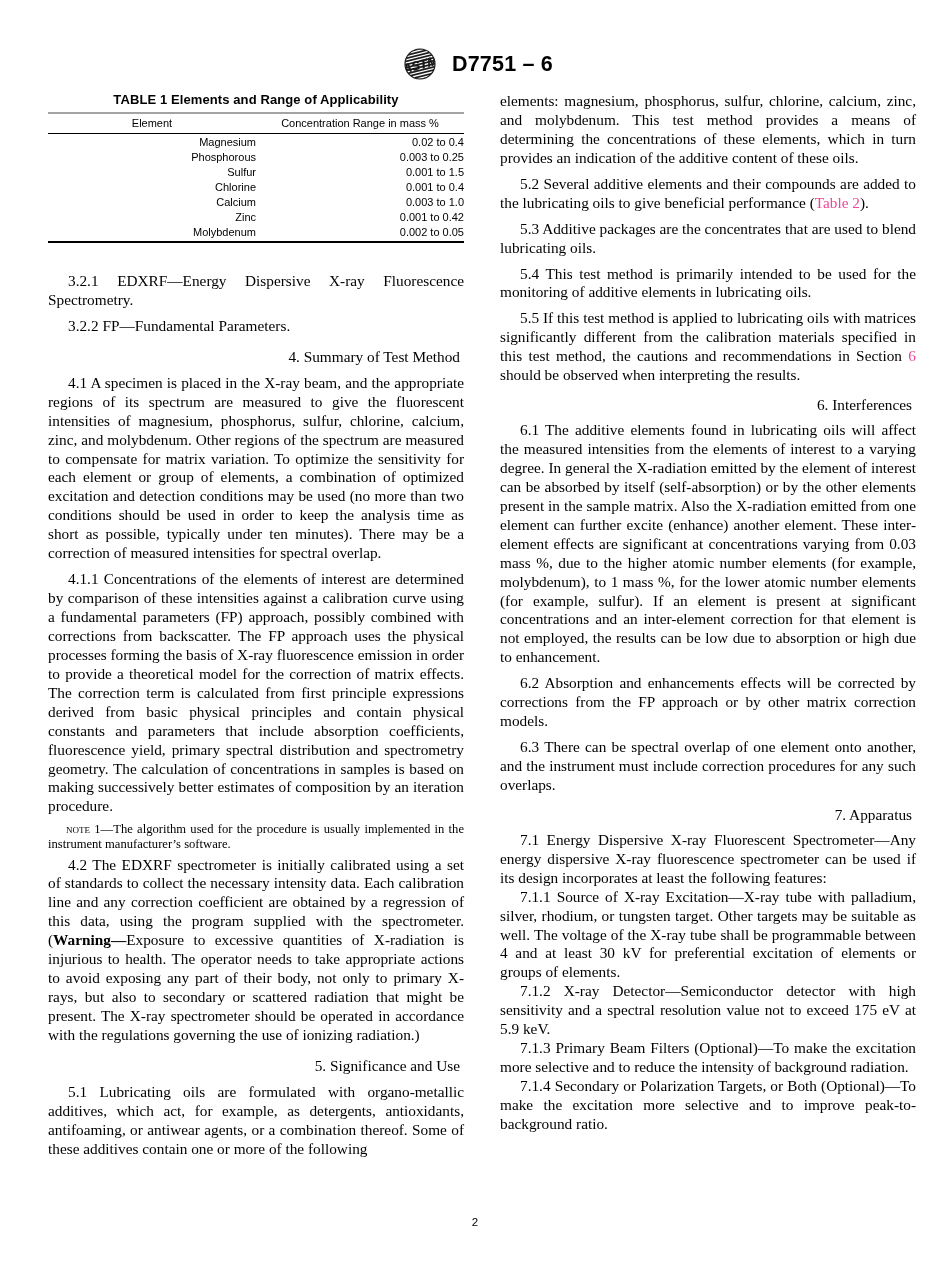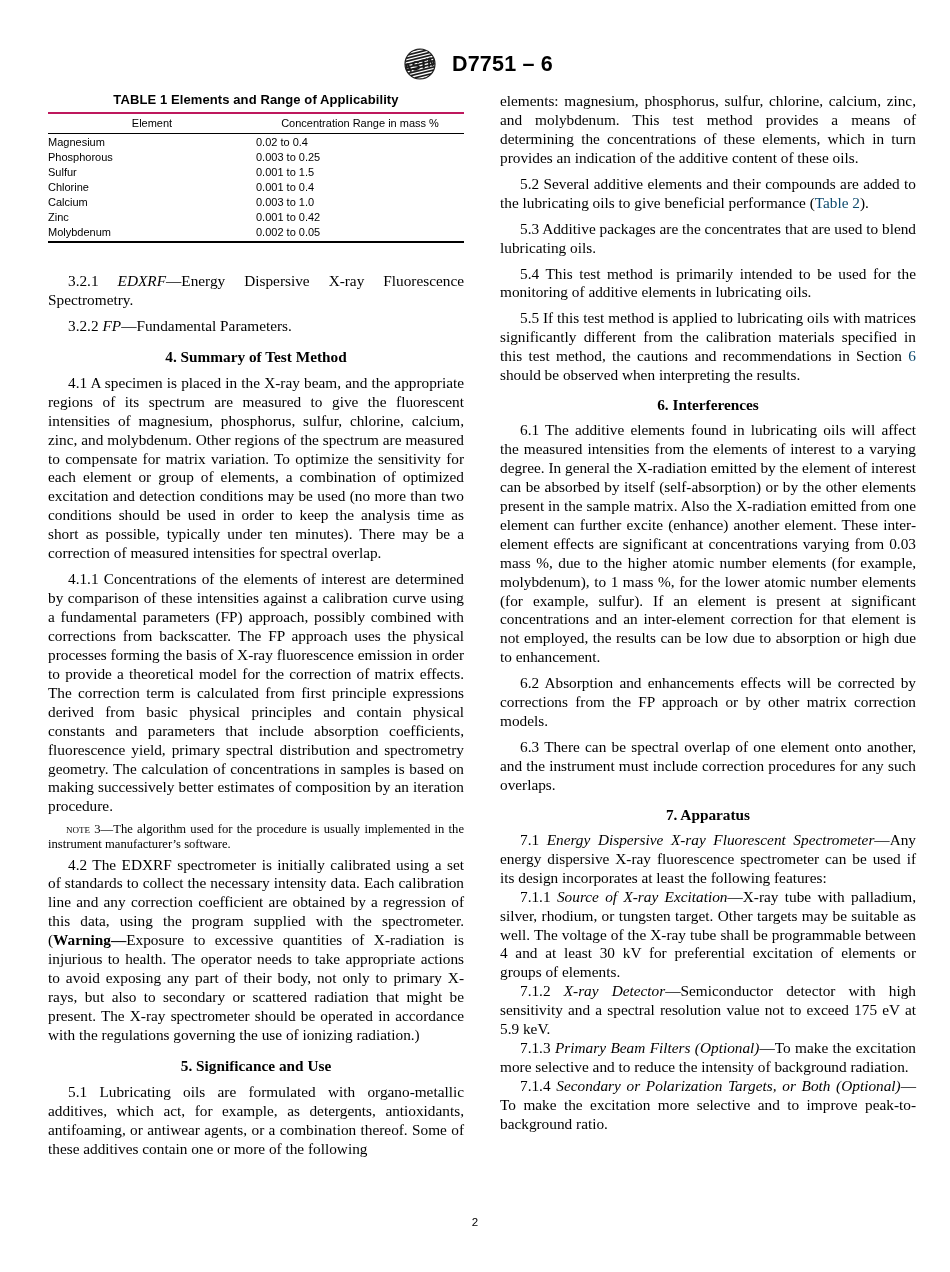--- a/index.html
+++ b/index.html
@@ -64,32 +64,32 @@
   p {
     margin: 0;
     text-indent: 20px;
     hyphens: manual;
   }
   p.cont { text-indent: 0; }
   p.space-before { margin-top: 3px; }
   p.space-before-sm { margin-top: 7px; }
 
   h3 {
-    margin: 12px;
+    margin: 4px;
     font-size: 15.3px;
-    font-weight: bold;
+    font-weight: normal;
     text-indent: 0;
-    text-align: center;
+    text-align: right;
   }
   h3.sec { margin-top: 12px; margin-bottom: 7px; }
   h3.sec-tight { margin-top: 11px; margin-bottom: 6px; }
 
-  .ital { font-style: italic; }
+  .ital { }
   .bold { font-weight: bold; }
-  .link { color: #0c4a6e; }
+  .link { color: #ec4899; }
 
   
   .note {
     margin-top: 6px;
     font-size: 12.6px;
     line-height: 1.2;
     text-align: justify;
     text-indent: 18px;
   }
   .smallcaps {
@@ -115,25 +115,25 @@
   table.t1 {
     width: 100%;
     border-collapse: collapse;
     font-family: "Liberation Sans", "DejaVu Sans", sans-serif;
     font-size: 11px;
   }
   table.t1 thead th {
     font-weight: normal;
     text-align: center;
     padding: 3px 0 4px 0;
-    border-top: 2px solid #be185d;
+    border-top: 2px solid #a3a3a3;
     border-bottom: 1px solid #000;
   }
   table.t1 tbody td {
-    text-align: left;
+    text-align: right;
     padding: 1.5px 0;
     border: none;
   }
   table.t1 tbody tr:last-child td {
     padding-bottom: 3px;
   }
   table.t1 tfoot td {
     border-top: 2px solid #000;
     height: 0;
     padding: 0;
@@ -257,21 +257,21 @@
       <span class="ital">FP</span><span>—Fundamental Parameters.</span>
     </p>
 
     <h3 class="sec">4.  Summary of Test Method</h3>
 
     <p>4.1 A specimen is placed in the X-ray beam, and the appropriate regions of its spectrum are measured to give the fluorescent intensities of magnesium, phosphorus, sulfur, chlorine, calcium, zinc, and molybdenum. Other regions of the spectrum are measured to compensate for matrix variation. To optimize the sensitivity for each element or group of elements, a combination of optimized excitation and detection conditions may be used (no more than two conditions should be used in order to keep the analysis time as short as possible, typically under ten minutes). There may be a correction of measured intensities for spectral overlap.</p>
 
     <p class="space-before-sm">4.1.1 Concentrations of the elements of interest are determined by comparison of these intensities against a calibration curve using a fundamental parameters (FP) approach, possibly combined with corrections from backscatter. The FP approach uses the physical processes forming the basis of X-ray fluorescence emission in order to provide a theoretical model for the correction of matrix effects. The correction term is calculated from first principle expressions derived from basic physical principles and contain physical constants and parameters that include absorption coefficients, fluorescence yield, primary spectral distribution and spectrometry geometry. The calculation of concentrations in samples is based on making successively better estimates of composition by an iteration procedure.</p>
 
     <div class="note">
-      <span class="smallcaps">Note</span><span> 3—The algorithm used for the procedure is usually implemented in the instrument manufacturer’s software.</span>
+      <span class="smallcaps">Note</span><span> 1—The algorithm used for the procedure is usually implemented in the instrument manufacturer’s software.</span>
     </div>
 
     <p class="space-before"><span>4.2 The EDXRF spectrometer is initially calibrated using a set of standards to collect the necessary intensity data. Each calibration line and any correction coefficient are obtained by a regression of this data, using the program supplied with the spectrometer. (</span><span class="bold">Warning—</span><span>Exposure to excessive quantities of X-radiation is injurious to health. The operator needs to take appropriate actions to avoid exposing any part of their body, not only to primary X-rays, but also to secondary or scattered radiation that might be present. The X-ray spectrometer should be operated in accordance with the regulations governing the use of ionizing radiation.)</span></p>
 
     <h3 class="sec">5.  Significance and Use</h3>
 
     <p>5.1 Lubricating oils are formulated with organo-metallic additives, which act, for example, as detergents, antioxidants, antifoaming, or antiwear agents, or a combination thereof. Some of these additives contain one or more of the following</p>
   </div>
 
   <div class="col col-right">

